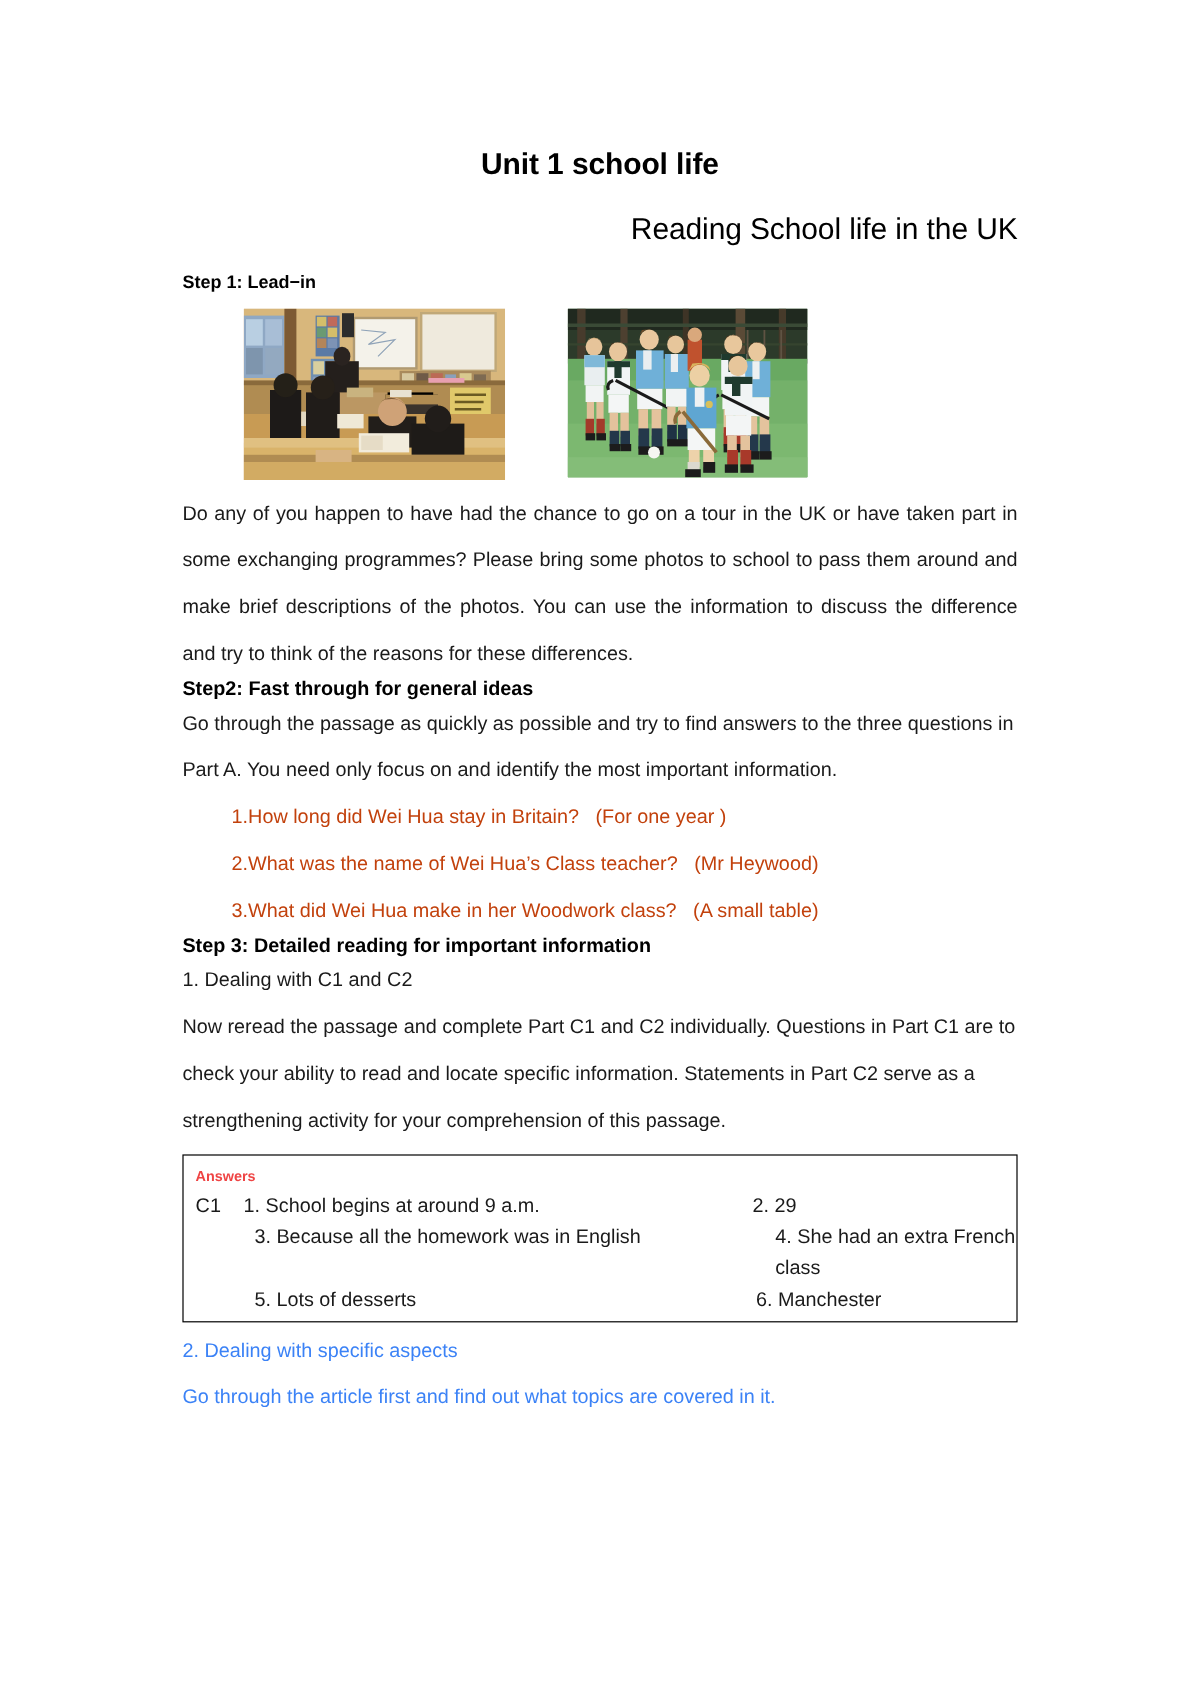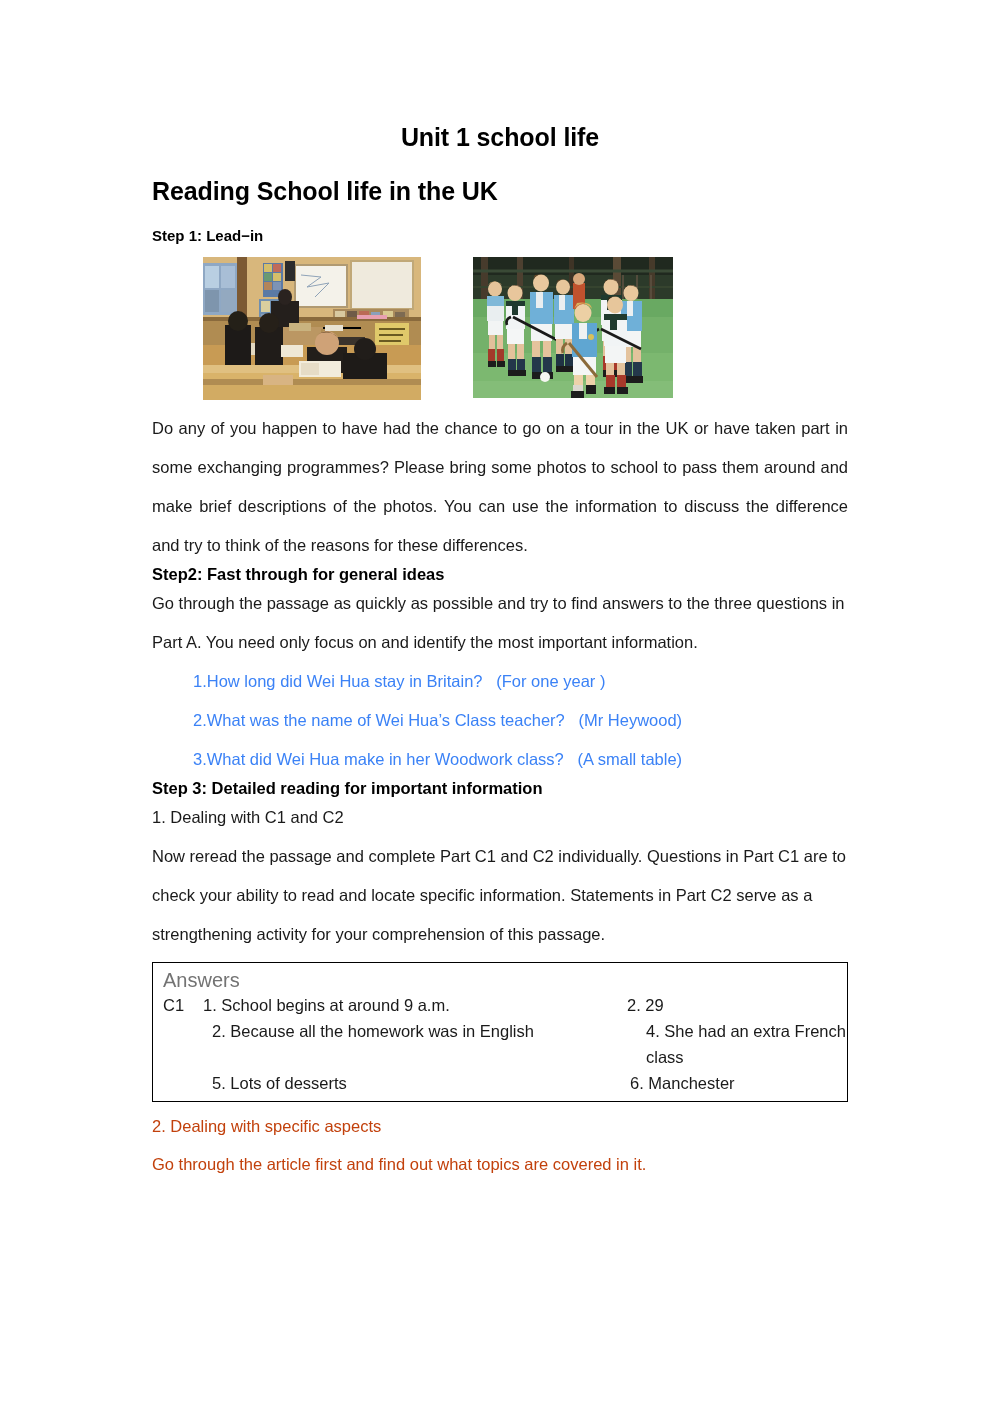--- a/index.html
+++ b/index.html
@@ -28,23 +28,23 @@
     text-align: center;
     font-size: 25px;
     font-weight: bold;
     letter-spacing: -0.1px;
     line-height: 1.1;
     margin: 0;
     padding-top: 124px;
     color: #000;
   }
   .doc-subtitle {
-    text-align: left;
+    text-align: right;
     font-size: 25px;
-    font-weight: bold;
+    font-weight: normal;
     letter-spacing: -0.1px;
     line-height: 1.1;
     margin: 0;
     padding-top: 26px;
     color: #000;
   }
 
   
   .step-head-sm {
     font-size: 15px;
@@ -81,44 +81,44 @@
     font-size: 16.5px;
     line-height: 39px;
     margin: 0;
     color: #1a1a1a;
   }
   .para-justify { text-align: justify; }
   .para-tight {
     font-size: 16.5px;
     line-height: 30px;
     margin: 0;
-    color: #c2410c;
+    color: #3b82f6;
   }
   .qline {
     font-size: 16.5px;
     line-height: 39px;
     margin: 0;
     padding-left: 41px;
-    color: #3b82f6;
+    color: #c2410c;
     white-space: pre;
   }
 
   
   .answers-box {
     border: 1.4px solid #000000;
     margin-top: 8px;
     padding: 6px 0 5px 0;
     box-sizing: border-box;
   }
   .answers-title {
-    font-size: 20px;
-    font-weight: normal;
+    font-size: 12px;
+    font-weight: bold;
     padding-left: 10px;
     line-height: 23px;
-    color: #737373;
+    color: #ef4444;
   }
   .ans-row {
     display: flex;
     align-items: baseline;
     line-height: 26px;
     font-size: 16.5px;
     color: #1a1a1a;
   }
   .ans-label {
     width: 47px;
@@ -394,21 +394,21 @@
     <div class="answers-title">Answers</div>
 
     <div class="ans-row">
       <div class="ans-label">C1</div>
       <div class="ans-col-a ans-indent-1">1. School begins at around 9 a.m.</div>
       <div class="ans-col-b ans-b-1">2. 29</div>
     </div>
 
     <div class="ans-row">
       <div class="ans-label"></div>
-      <div class="ans-col-a ans-indent-2">2. Because all the homework was in English</div>
+      <div class="ans-col-a ans-indent-2">3. Because all the homework was in English</div>
       <div class="ans-col-b ans-b-2">4. She had an extra French class</div>
     </div>
 
     <div class="ans-row">
       <div class="ans-label"></div>
       <div class="ans-col-a ans-indent-3">5. Lots of desserts</div>
       <div class="ans-col-b ans-b-3">6. Manchester</div>
     </div>
 
   </div>

